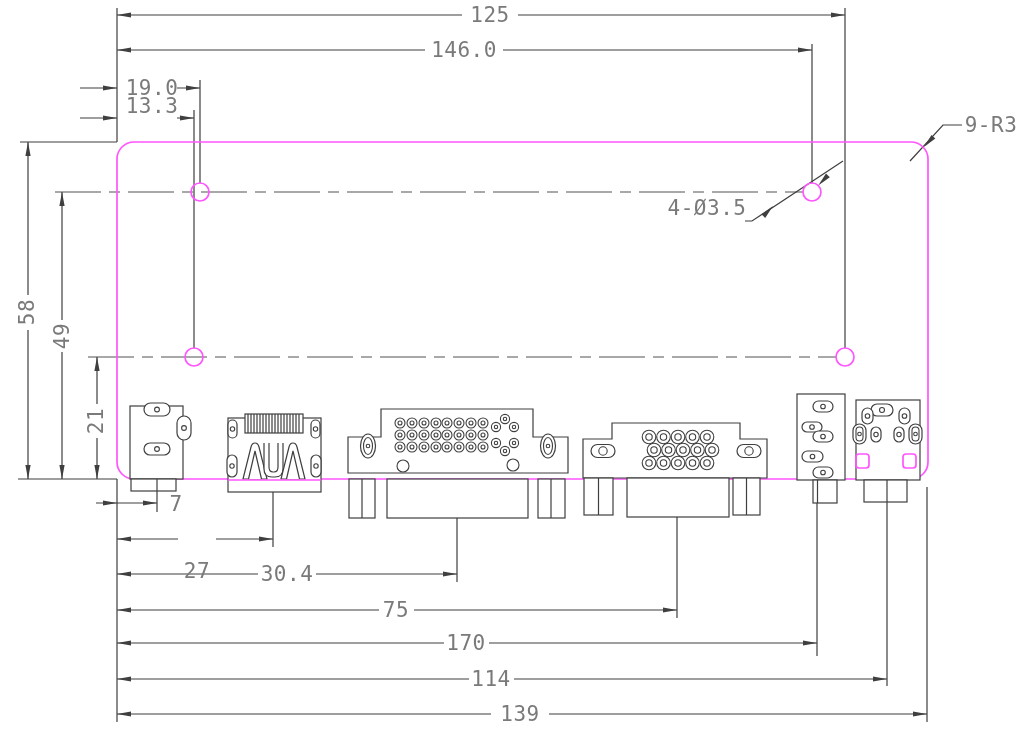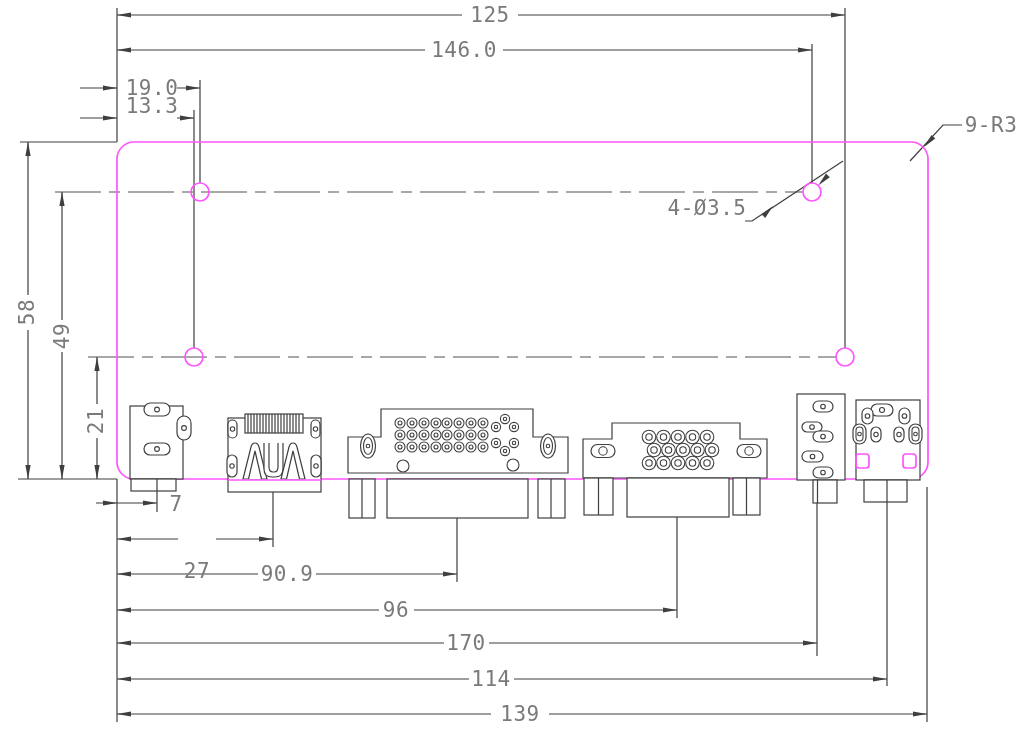--- a/index.html
+++ b/index.html
@@ -301,20 +301,20 @@
 
   <div class="dim" style="left:490px;top:15px;">125</div>
   <div class="dim" style="left:464px;top:50px;">146.0</div>
   <div class="dim" style="left:152px;top:88px;">19.0</div>
   <div class="dim" style="left:152px;top:106px;">13.3</div>
   <div class="dim v" style="left:27px;top:312px;">58</div>
   <div class="dim v" style="left:62px;top:336px;">49</div>
   <div class="dim v" style="left:96px;top:421px;">21</div>
   <div class="dim" style="left:176px;top:504px;">7</div>
   <div class="dim" style="left:197px;top:539px;margin-top:32px;">27</div>
-  <div class="dim" style="left:287px;top:574px;">90.9</div>
-  <div class="dim" style="left:396px;top:610px;">96</div>
+  <div class="dim" style="left:287px;top:574px;">30.4</div>
+  <div class="dim" style="left:396px;top:610px;">75</div>
   <div class="dim" style="left:466px;top:643px;">170</div>
   <div class="dim" style="left:491px;top:679px;">114</div>
   <div class="dim" style="left:520px;top:714px;">139</div>
   <div class="dim" style="left:707px;top:208px;">4-Ø3.5</div>
   <div class="dim" style="left:991px;top:125px;">9-R3</div>
 </div>
 
 </body></html>

